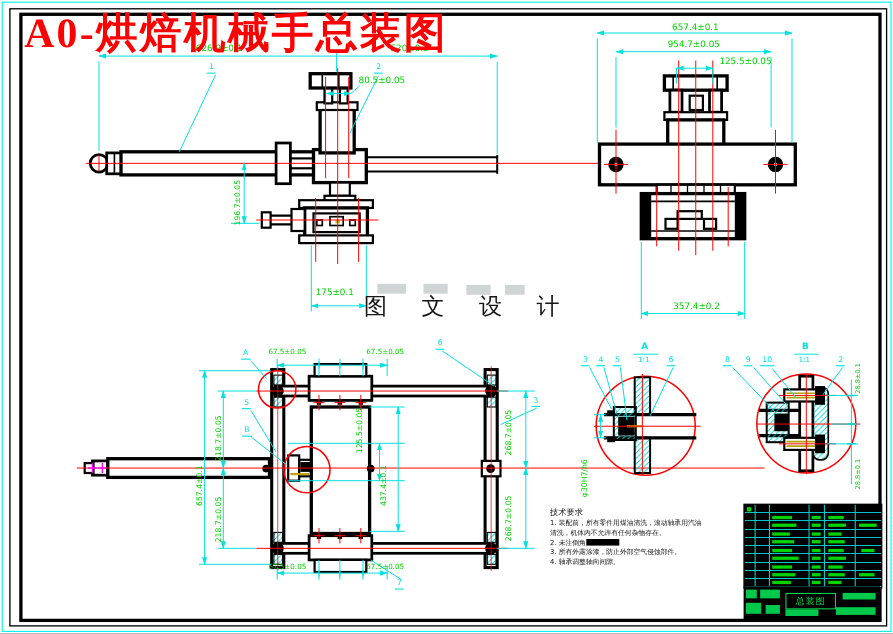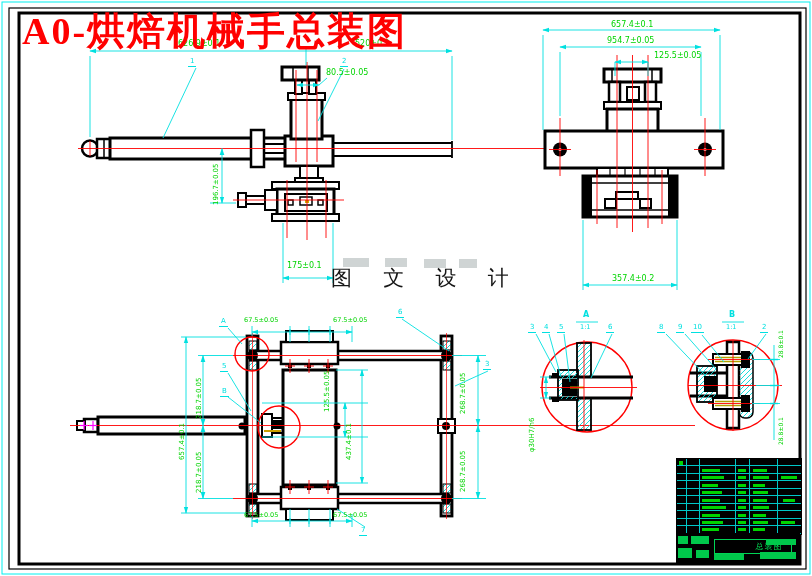--- a/index.html
+++ b/index.html
@@ -28,21 +28,21 @@
   
   #bom{position:absolute;left:676px;top:458px;width:124px;height:75px;background:#000;
        border:1px solid #000;
        background-image:repeating-linear-gradient(to bottom,transparent 0,transparent 6.5px,#00c8c8 6.5px,#00c8c8 7.5px);}
   #bom .col{position:absolute;top:0;bottom:0;width:1px;background:#00c8c8;}
   .bomrow{position:absolute;height:3px;background:#00d400;}
   .bomsq{position:absolute;width:4px;height:4px;background:#00d400;}
   #tblock{position:absolute;left:676px;top:533px;width:124px;height:30px;background:#000;}
   .tbcell{position:absolute;background:#00c84b;}
   #tbname{position:absolute;left:38px;top:6px;width:44px;height:13px;border:1px solid #00d455;
-          color:#00e455;font-size:8px;line-height:13px;text-align:center;letter-spacing:1px;padding-left:32px;}
+          color:#00e455;font-size:8px;line-height:13px;text-align:center;letter-spacing:1px;}
 </style>
 </head>
 <body>
 
 <div id="page">
 
 <svg width="812" height="576" viewBox="0 0 812 576">
   <defs>
     <pattern id="hatch" patternUnits="userSpaceOnUse" width="5" height="5">
       <path d="M0,5 L5,0" stroke="#00d8d8" stroke-width="0.9"></path>
@@ -406,20 +406,28 @@
 <div class="balloon" style="left:676px;top:324px">9</div>
 <div class="balloon" style="left:691px;top:324px">10</div>
 <div class="balloon" style="left:760px;top:324px">2</div>
 
 <div class="greybar" style="left:343px;top:258px;width:26px"></div>
 <div class="greybar" style="left:385px;top:258px;width:22px"></div>
 <div class="greybar" style="left:424px;top:259px;width:22px"></div>
 <div class="greybar" style="left:459px;top:259px;width:18px"></div>
 <div id="watermark">图 文 设 计</div>
 
+<div id="techreq">
+  <div class="head">技术要求</div>
+  <div class="ln">1. 装配前，所有零件用煤油清洗，滚动轴承用汽油</div>
+  <div class="ln">清洗，机体内不允许有任何杂物存在。</div>
+  <div class="ln"><span>2. 未注倒角</span><span class="redact"></span></div>
+  <div class="ln">3. 所有外露涂漆，防止外部空气侵蚀部件。</div>
+  <div class="ln">4. 轴承调整轴向间隙。</div>
+</div>
 
 <div id="bom">
   <div class="col" style="left:9px"></div>
       <div class="col" style="left:22px"></div>
   <div class="col" style="left:58px"></div>
       <div class="col" style="left:72px"></div>
   <div class="col" style="left:100px"></div>
   <div class="bomsq" style="left:2px;top:2px"></div>
   <div class="bomrow" style="left:25px;top:10px;width:18px"></div>
       <div class="bomrow" style="left:61px;top:10px;width:8px"></div>

